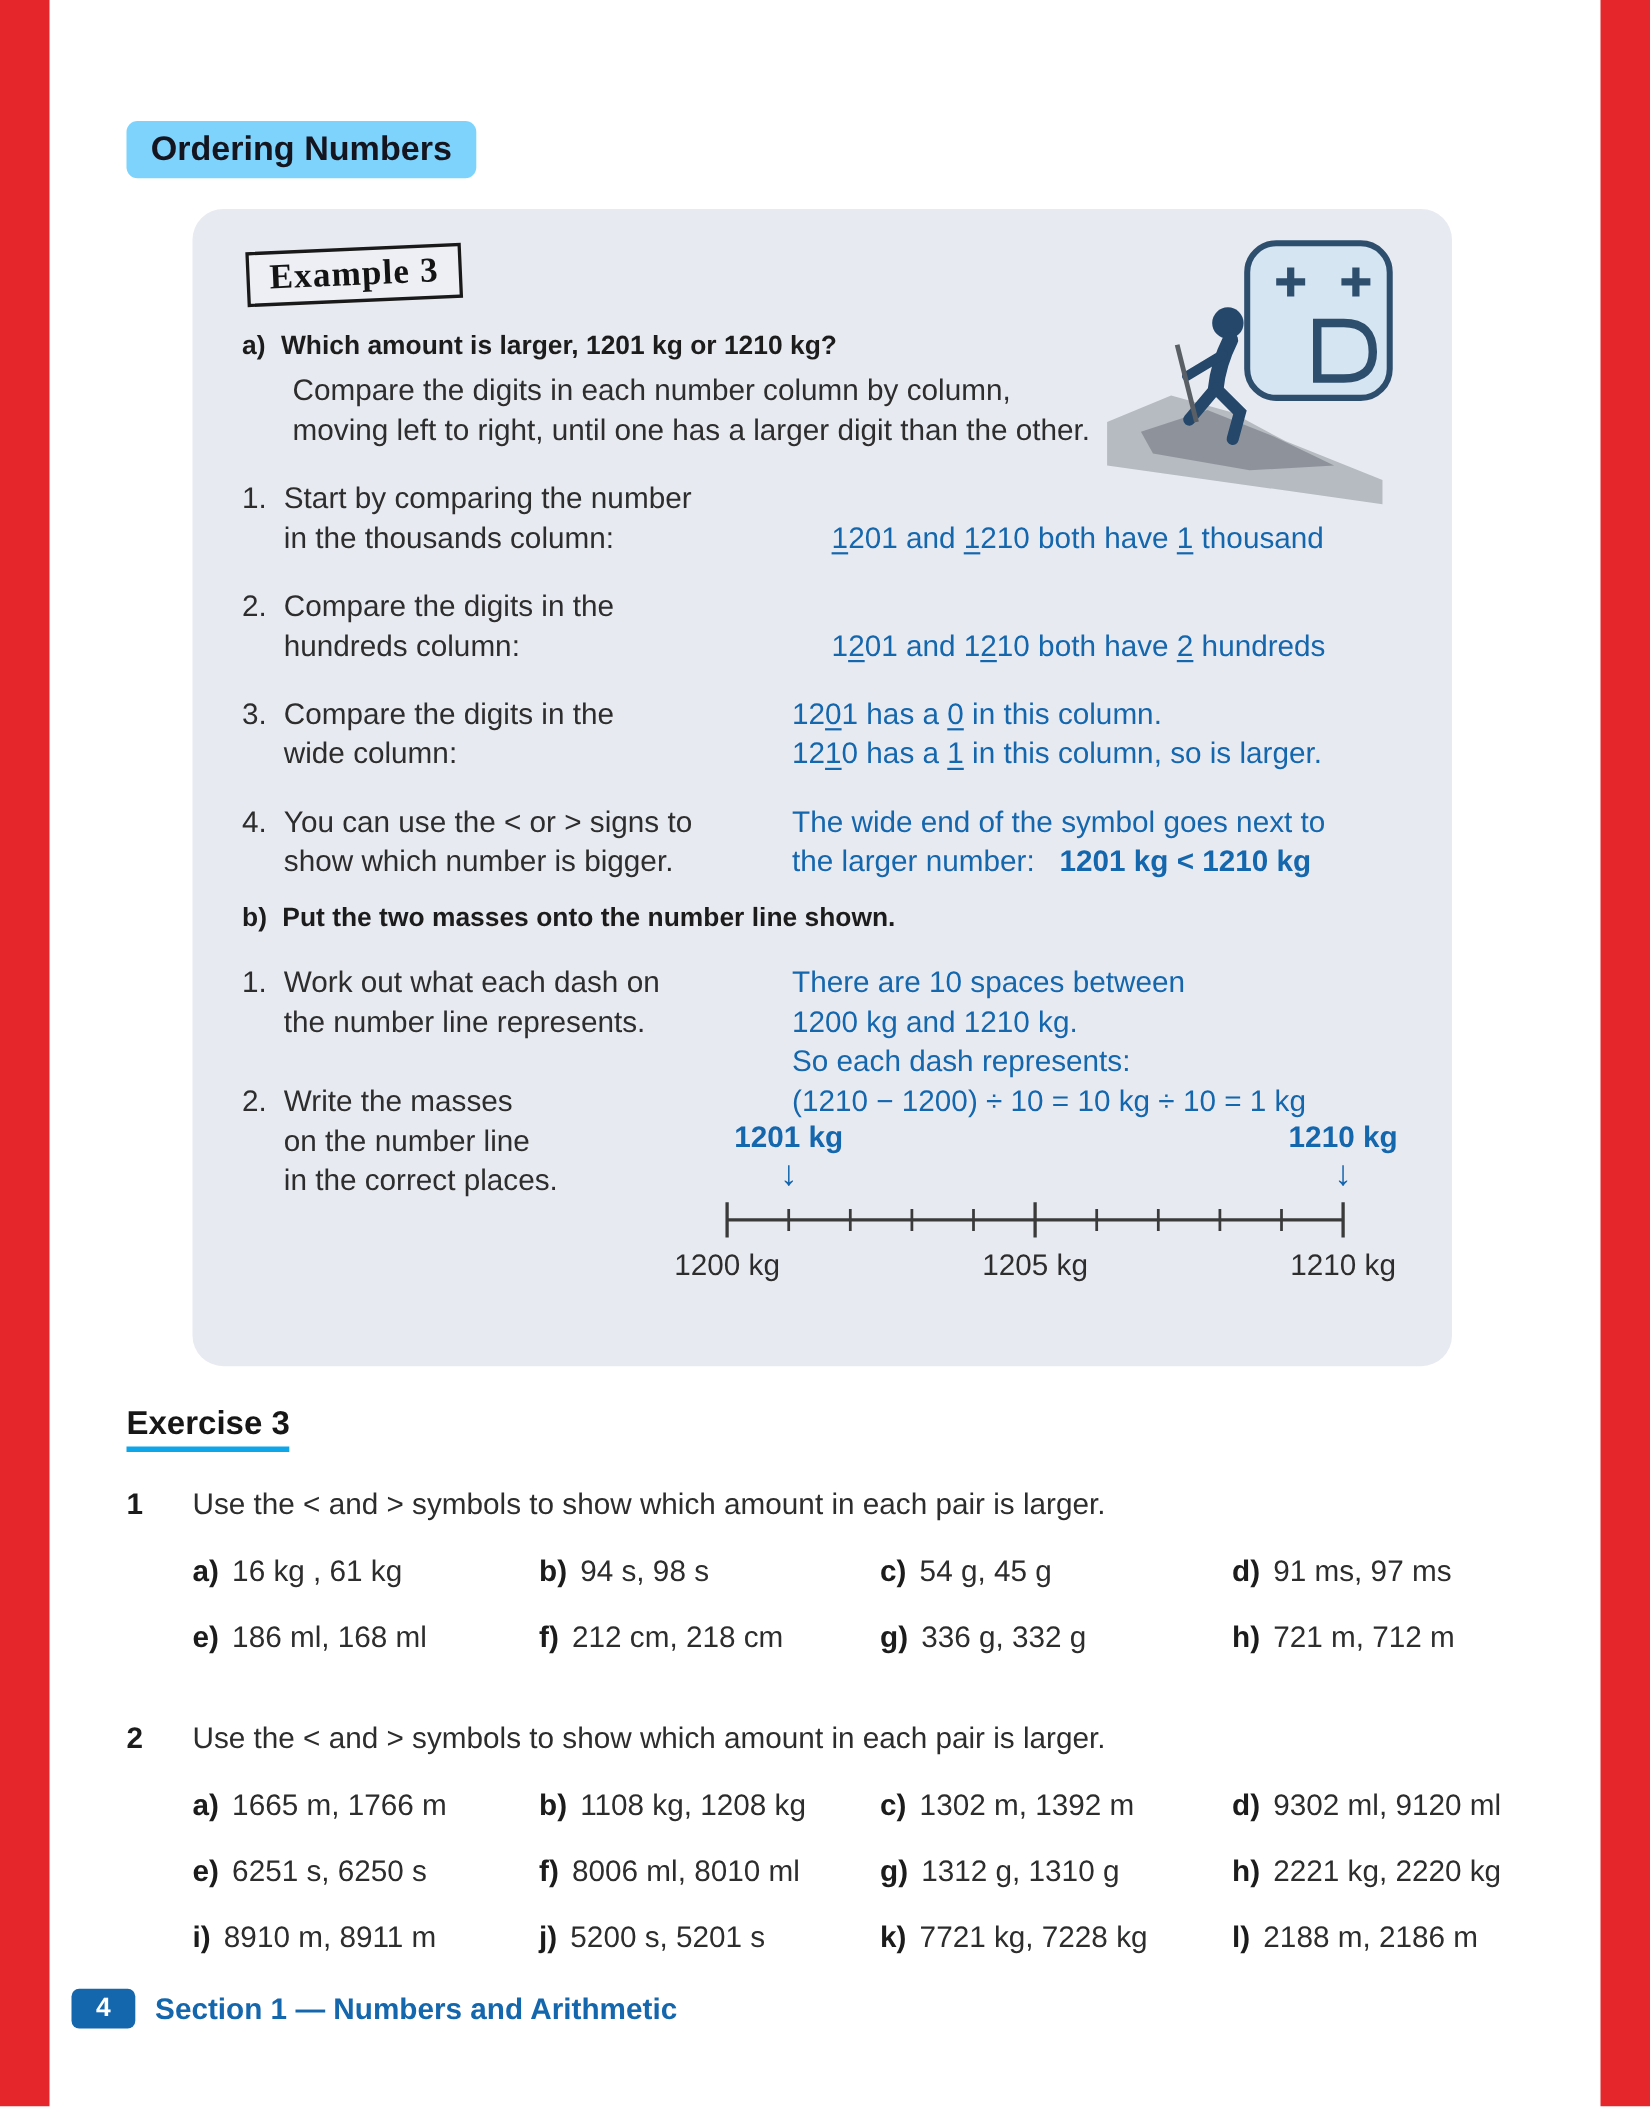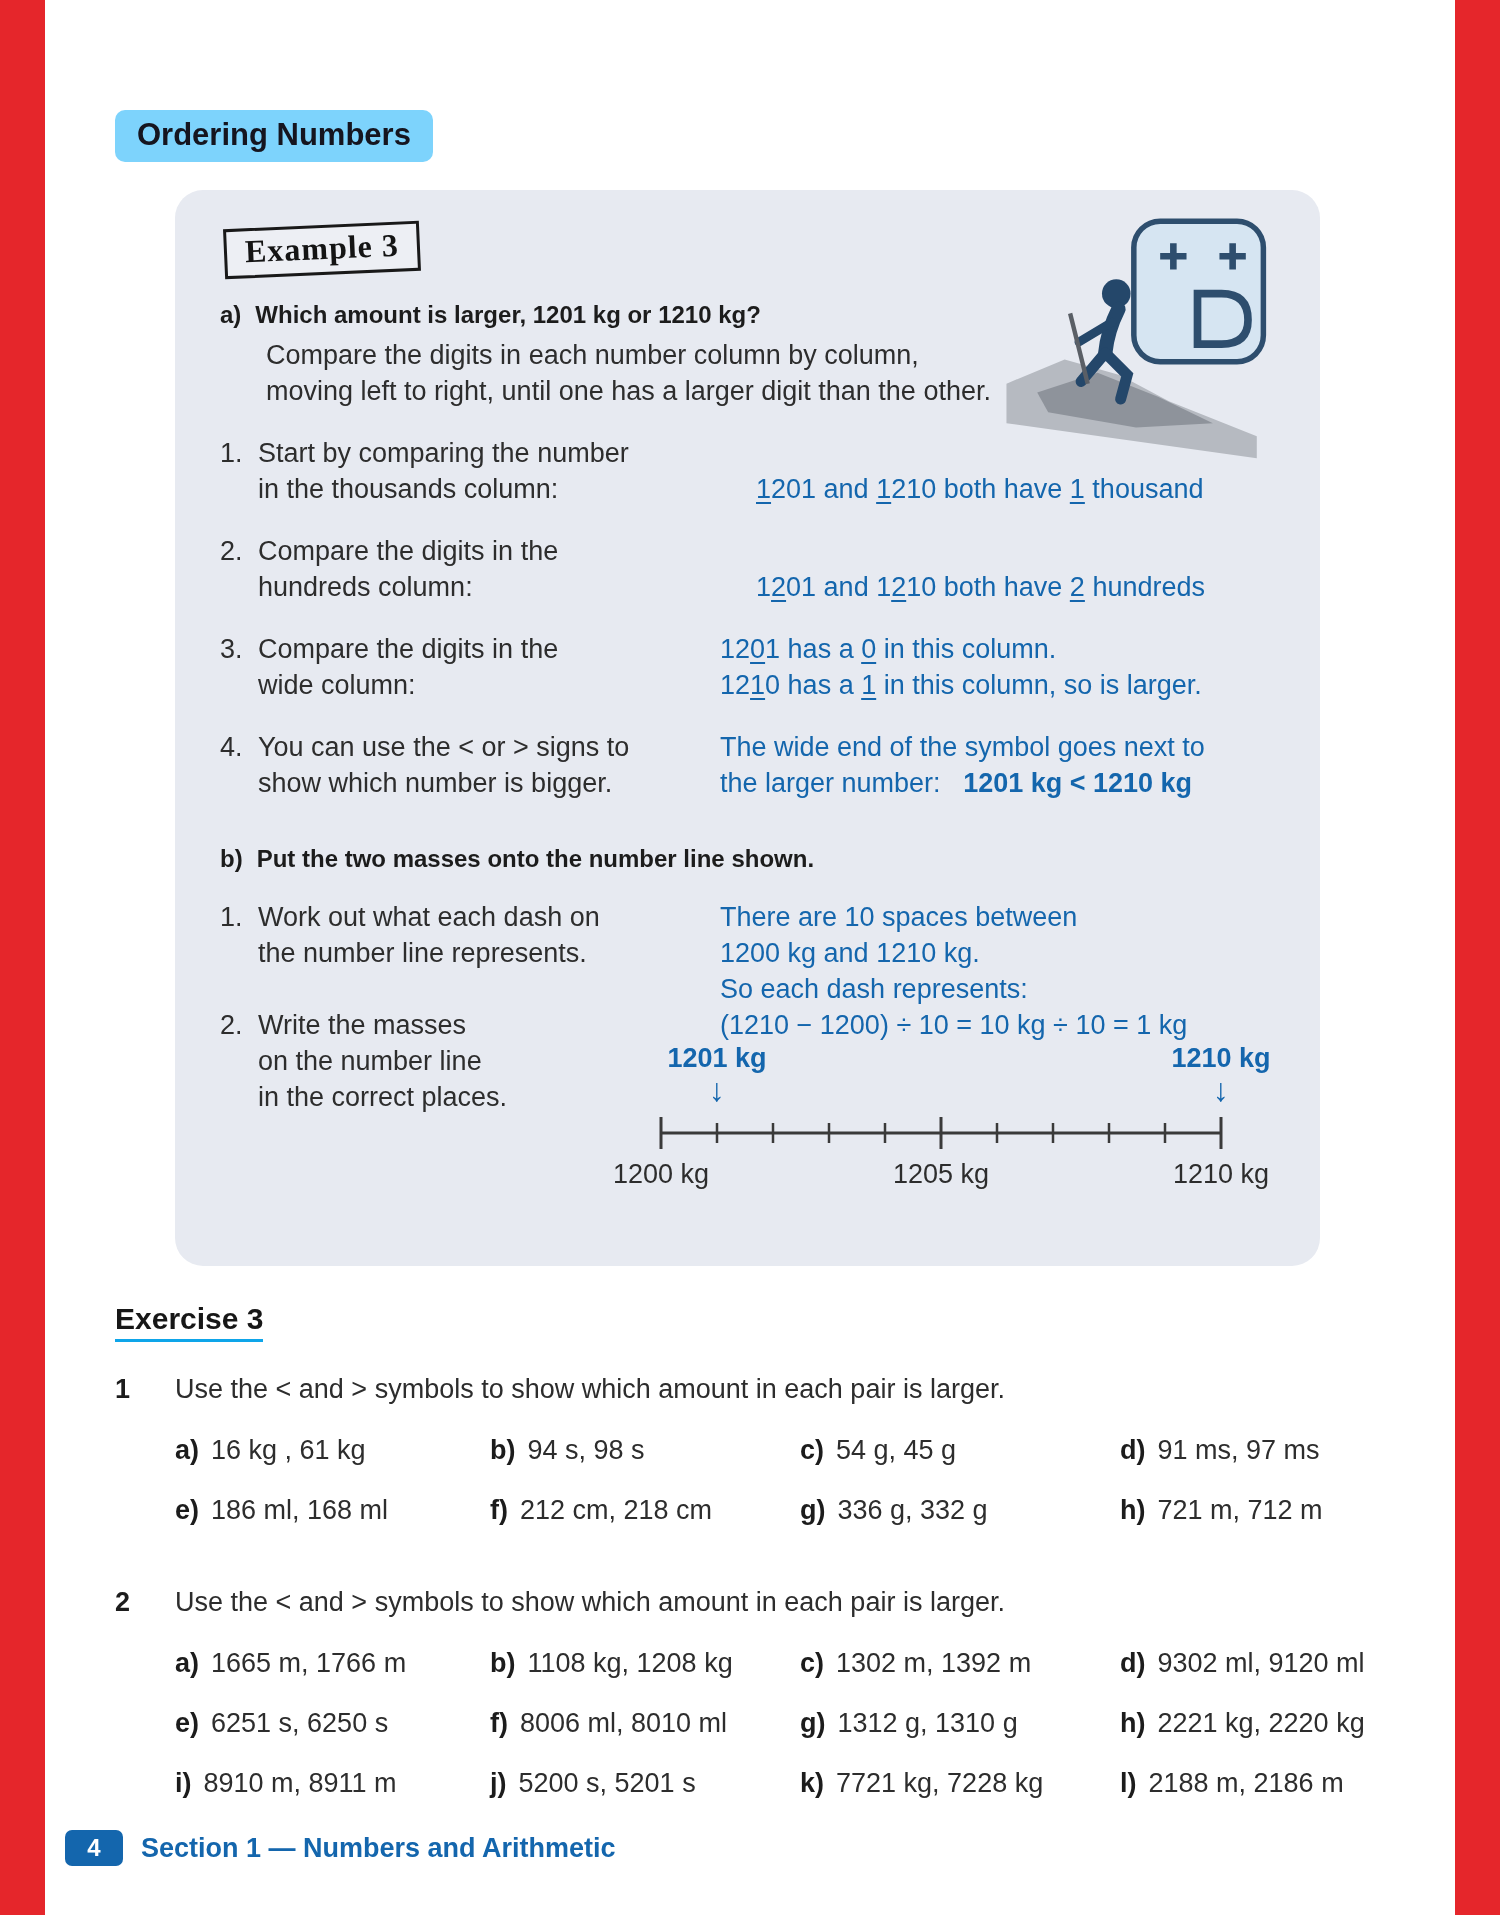--- a/index.html
+++ b/index.html
@@ -47,21 +47,21 @@
     letter-spacing: 1px;
     color: #141414;
     transform: rotate(-2.5deg);
     margin-left: 4px;
     background: rgba(255,255,255,0.25);
   }
   .climber { position: absolute; top: 18px; right: 28px; width: 290px; height: 258px; }
 
   .part-heading { margin-top: 26px; font-weight: bold; color: #1c1c1c; font-size: 24px; }
   .ph-letter { margin-right: 14px; }
-  .bspace { margin-top: 44px; }
+  .bspace { margin-top: 20px; }
   .intro { margin: 8px 0 0 46px; width: 840px; }
   .intro div { line-height: 36px; }
 
   .step-row { display: flex; margin-top: 26px; }
   .step-left { width: 500px; display: flex; flex: 0 0 auto; }
   .step-left.narrow { width: 435px; }
   .step-num { flex: 0 0 38px; line-height: 36px; }
   .step-lines div { line-height: 36px; }
   .step-right { color: #1466ad; }
   .step-right div { line-height: 36px; }
@@ -81,21 +81,21 @@
   }
   .nl-svg { position: absolute; top: 72px; left: 0; }
   .nl-bottomlabel { position: absolute; top: 116px; transform: translateX(-50%); white-space: nowrap; color: #2d2d2d; }
 
   .exercise-heading {
     display: inline-block;
     margin: 36px 0 0 115px;
     font-size: 30px;
     font-weight: bold;
     color: #171717;
-    border-bottom: 3px solid #0ea5e9;
+    border-bottom: 5px solid #0ea5e9;
     padding-bottom: 3px;
   }
   .question { display: flex; margin: 32px 0 0 115px; }
   .q-num { flex: 0 0 60px; font-weight: bold; color: #1c1c1c; }
   .q2space { margin-top: 60px; }
   .items-grid {
     display: grid;
     grid-template-columns: 315px 310px 320px 1fr;
     row-gap: 26px;
     margin: 28px 0 0 175px;

